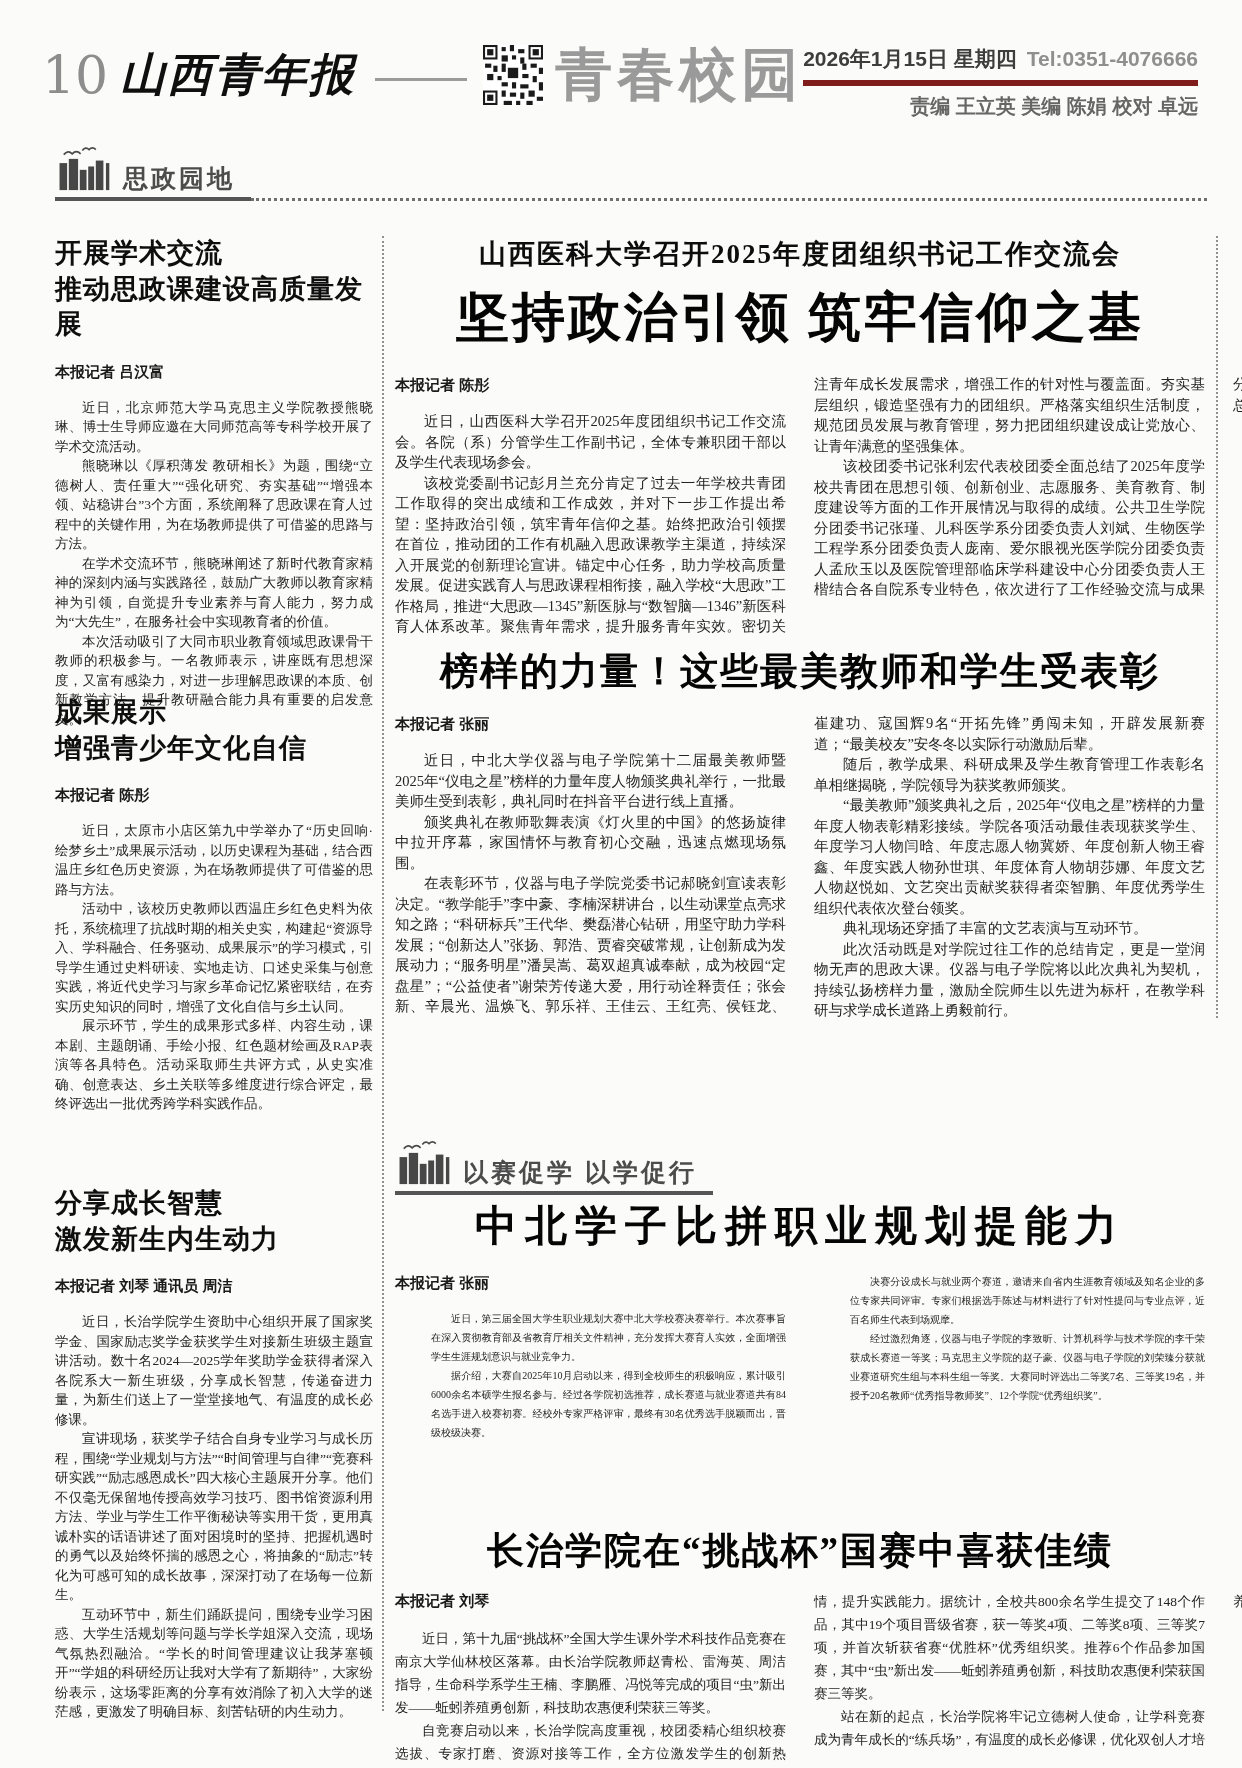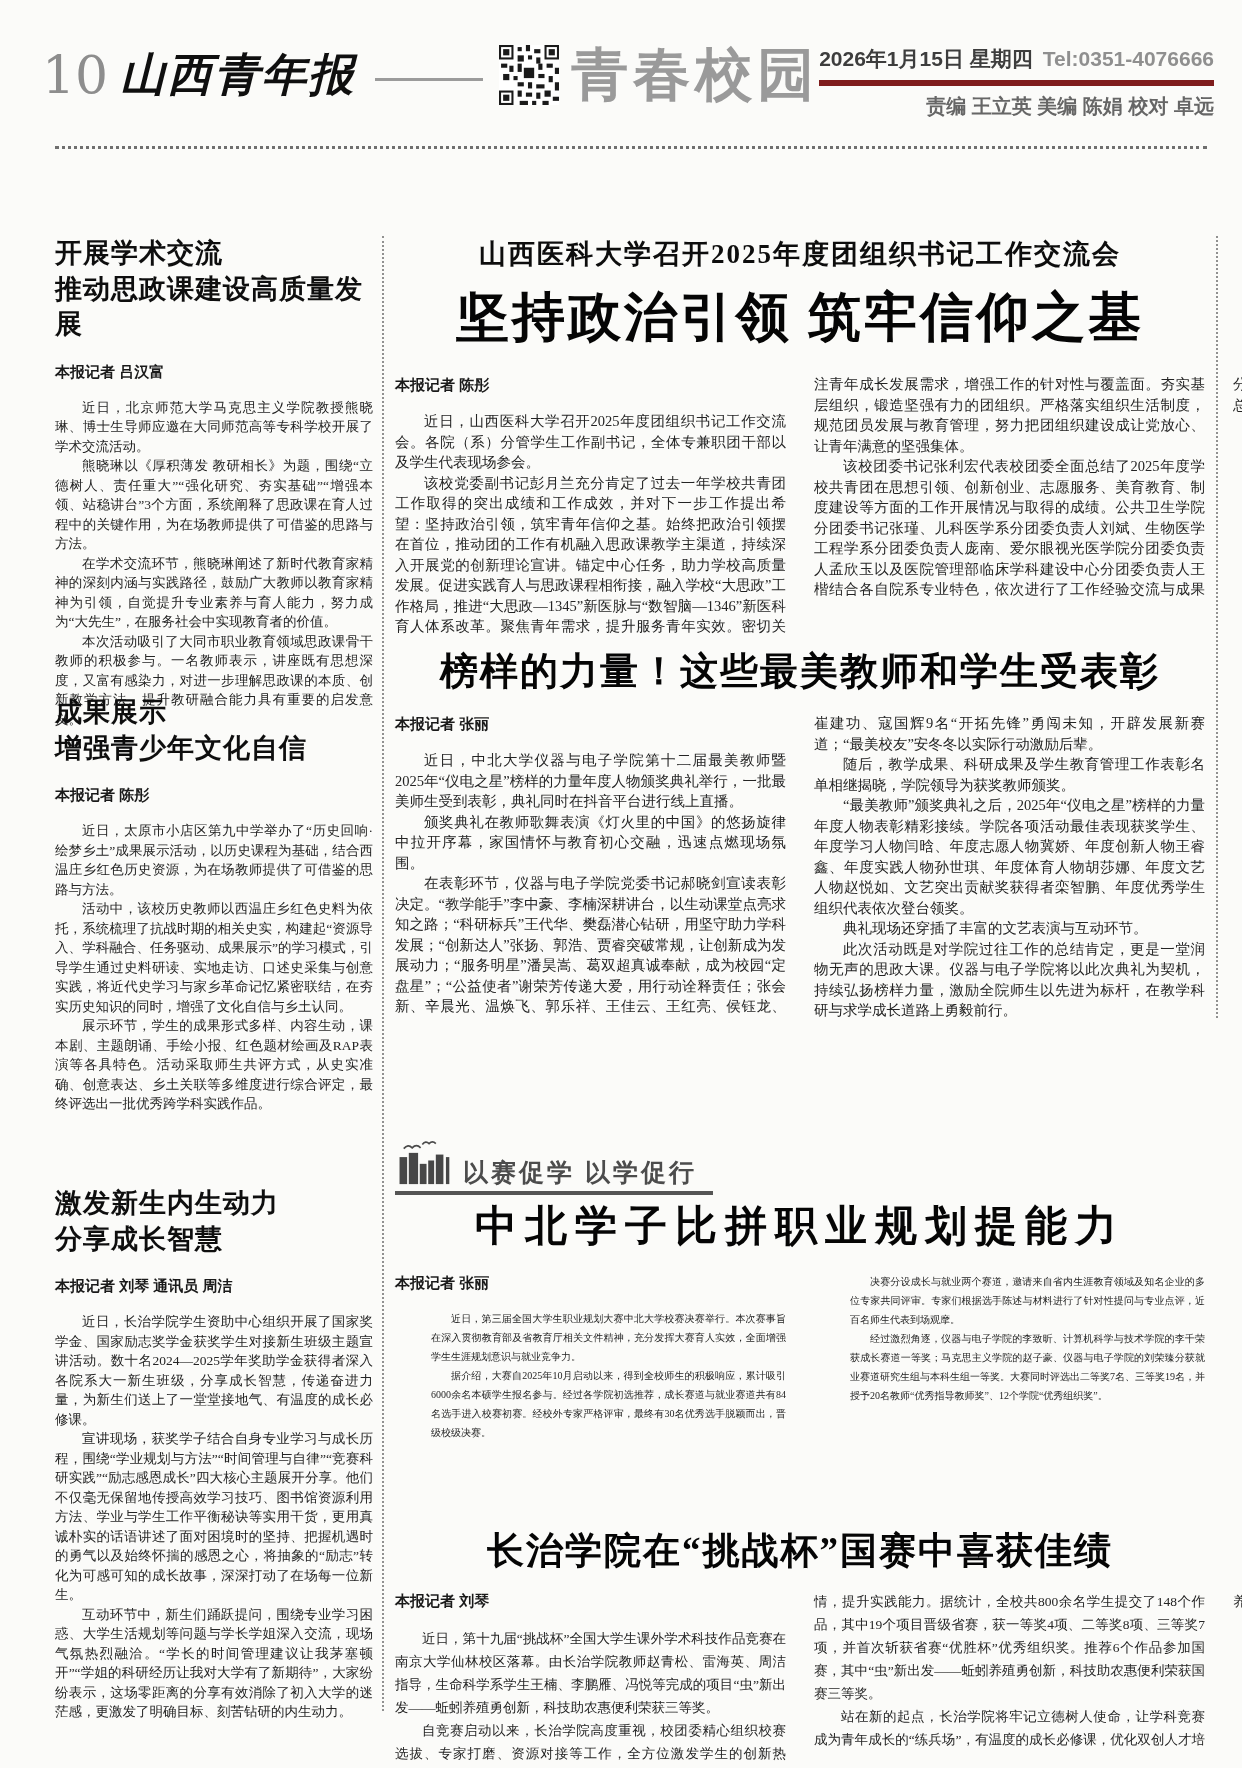--- a/index.html
+++ b/index.html
@@ -1,20 +1,20 @@
 <!DOCTYPE html>
 <html><head>
 <meta charset="utf-8">
 <style>
   html,body { margin:0; padding:0; background:#dddddd; }
   .page { position:relative; width:1242px; height:1768px; margin:0 auto; background:#fbfbf9;
           overflow:hidden; color:#1c1c1c; font-family:"Liberation Serif", serif; }
 
   
-  .hdr { position:absolute; top:30px; left:42px; right:28px; height:90px; display:flex; align-items:center; }
+  .hdr { position:absolute; top:30px; left:42px; right:44px; height:90px; display:flex; align-items:center; }
   .pagenum { font-size:52px; line-height:1; color:#8d8d8d; font-family:"DejaVu Serif", serif; }
   .masthead { font-size:45px; font-weight:bold; font-style:italic; letter-spacing:2px; color:#0f0f0f;
               margin-left:12px; font-family:"DejaVu Serif", serif; white-space:nowrap; }
   .hdr-line { width:205px; height:3px; background:#9b9b9b; margin:8px 16px 0 20px; }
   .qr { width:60px; height:60px; flex:0 0 auto; }
   .section-title { font-size:57px; color:#9a9a9a; font-weight:bold; letter-spacing:5px; margin-left:12px;
                    white-space:nowrap; }
   .hdr-right { margin-left:auto; text-align:right; font-family:"Liberation Sans", sans-serif; padding-top:14px; }
   .hdr-date { font-size:21px; font-weight:bold; color:#3d3d3d; padding-bottom:7px; white-space:nowrap; }
   .hdr-date .tel { color:#8f8f8f; margin-left:10px; }
@@ -119,20 +119,35 @@
       </g>
     </svg>
     <div class="section-title">青春校园</div>
     <div class="hdr-right">
       <div class="hdr-date"><span>2026年1月15日 星期四</span><span class="tel">Tel:0351-4076666</span></div>
       <div class="hdr-staff">责编 王立英 美编 陈娟 校对 卓远</div>
     </div>
   </div>
 
   <div class="badge-row" id="badge1">
+    <div class="badge">
+      <svg width="54" height="46" viewBox="0 0 64 54" xmlns="http://www.w3.org/2000/svg">
+        <path d="M8 10 q5 -6 10 -1 q5 -5 10 0" stroke="#4a4a4a" stroke-width="2" fill="none"></path>
+        <path d="M30 5 q4 -5 8 -1 q4 -4 8 0" stroke="#4a4a4a" stroke-width="2" fill="none"></path>
+        <g fill="#474747">
+          <rect x="3" y="20" width="9" height="32"></rect>
+          <rect x="14" y="15" width="11" height="37"></rect>
+          <rect x="27" y="28" width="8" height="24"></rect>
+          <rect x="37" y="24" width="7" height="28"></rect>
+          <rect x="46" y="17" width="9" height="35"></rect>
+          <rect x="58" y="20" width="4" height="32"></rect>
+        </g>
+      </svg>
+      <span class="badge-label">思政园地</span>
+    </div>
     <div class="badge-dots"></div>
   </div>
 
   <div class="vdiv" id="divider-left"></div>
   <div class="vdiv" id="divider-right"></div>
 
   <div class="art-left" id="art-l1">
     <div class="lt">
       <div>开展学术交流</div>
       <div>推动思政课建设高质量发展</div>
@@ -150,22 +165,22 @@
       <div>增强青少年文化自信</div>
     </div>
     <div class="byline">本报记者 陈彤</div>
     <p>近日，太原市小店区第九中学举办了“历史回响·绘梦乡土”成果展示活动，以历史课程为基础，结合西温庄乡红色历史资源，为在场教师提供了可借鉴的思路与方法。</p>
     <p>活动中，该校历史教师以西温庄乡红色史料为依托，系统梳理了抗战时期的相关史实，构建起“资源导入、学科融合、任务驱动、成果展示”的学习模式，引导学生通过史料研读、实地走访、口述史采集与创意实践，将近代史学习与家乡革命记忆紧密联结，在夯实历史知识的同时，增强了文化自信与乡土认同。</p>
     <p>展示环节，学生的成果形式多样、内容生动，课本剧、主题朗诵、手绘小报、红色题材绘画及RAP表演等各具特色。活动采取师生共评方式，从史实准确、创意表达、乡土关联等多维度进行综合评定，最终评选出一批优秀跨学科实践作品。</p>
   </div>
 
   <div class="art-left" id="art-l3">
     <div class="lt">
+      <div>分享成长智慧</div>
       <div>激发新生内生动力</div>
-      <div>分享成长智慧</div>
     </div>
     <div class="byline">本报记者 刘琴 通讯员 周洁</div>
     <p>近日，长治学院学生资助中心组织开展了国家奖学金、国家励志奖学金获奖学生对接新生班级主题宣讲活动。数十名2024—2025学年奖助学金获得者深入各院系大一新生班级，分享成长智慧，传递奋进力量，为新生们送上了一堂堂接地气、有温度的成长必修课。</p>
     <p>宣讲现场，获奖学子结合自身专业学习与成长历程，围绕“学业规划与方法”“时间管理与自律”“竞赛科研实践”“励志感恩成长”四大核心主题展开分享。他们不仅毫无保留地传授高效学习技巧、图书馆资源利用方法、学业与学生工作平衡秘诀等实用干货，更用真诚朴实的话语讲述了面对困境时的坚持、把握机遇时的勇气以及始终怀揣的感恩之心，将抽象的“励志”转化为可感可知的成长故事，深深打动了在场每一位新生。</p>
     <p>互动环节中，新生们踊跃提问，围绕专业学习困惑、大学生活规划等问题与学长学姐深入交流，现场气氛热烈融洽。“学长的时间管理建议让我茅塞顿开”“学姐的科研经历让我对大学有了新期待”，大家纷纷表示，这场零距离的分享有效消除了初入大学的迷茫感，更激发了明确目标、刻苦钻研的内生动力。</p>
   </div>
 
   <div class="art-main" id="art-main">
     <div class="kicker">山西医科大学召开2025年度团组织书记工作交流会</div>
     <div class="headline-xl">坚持政治引领 筑牢信仰之基</div>

